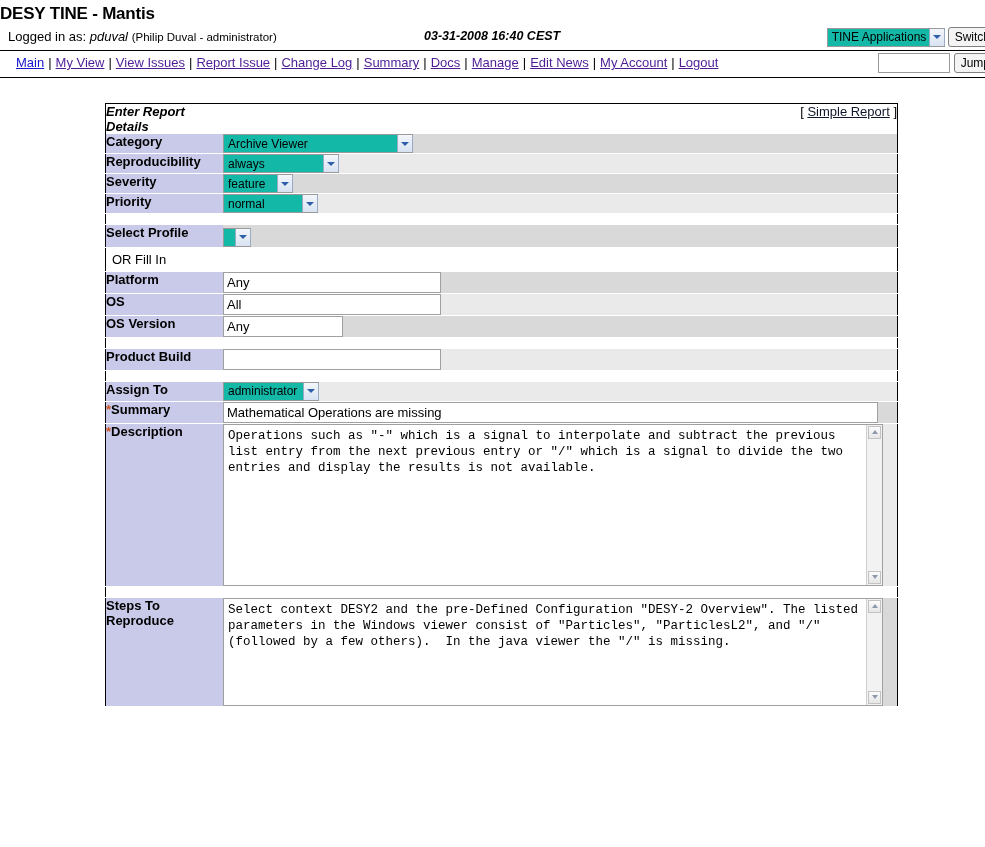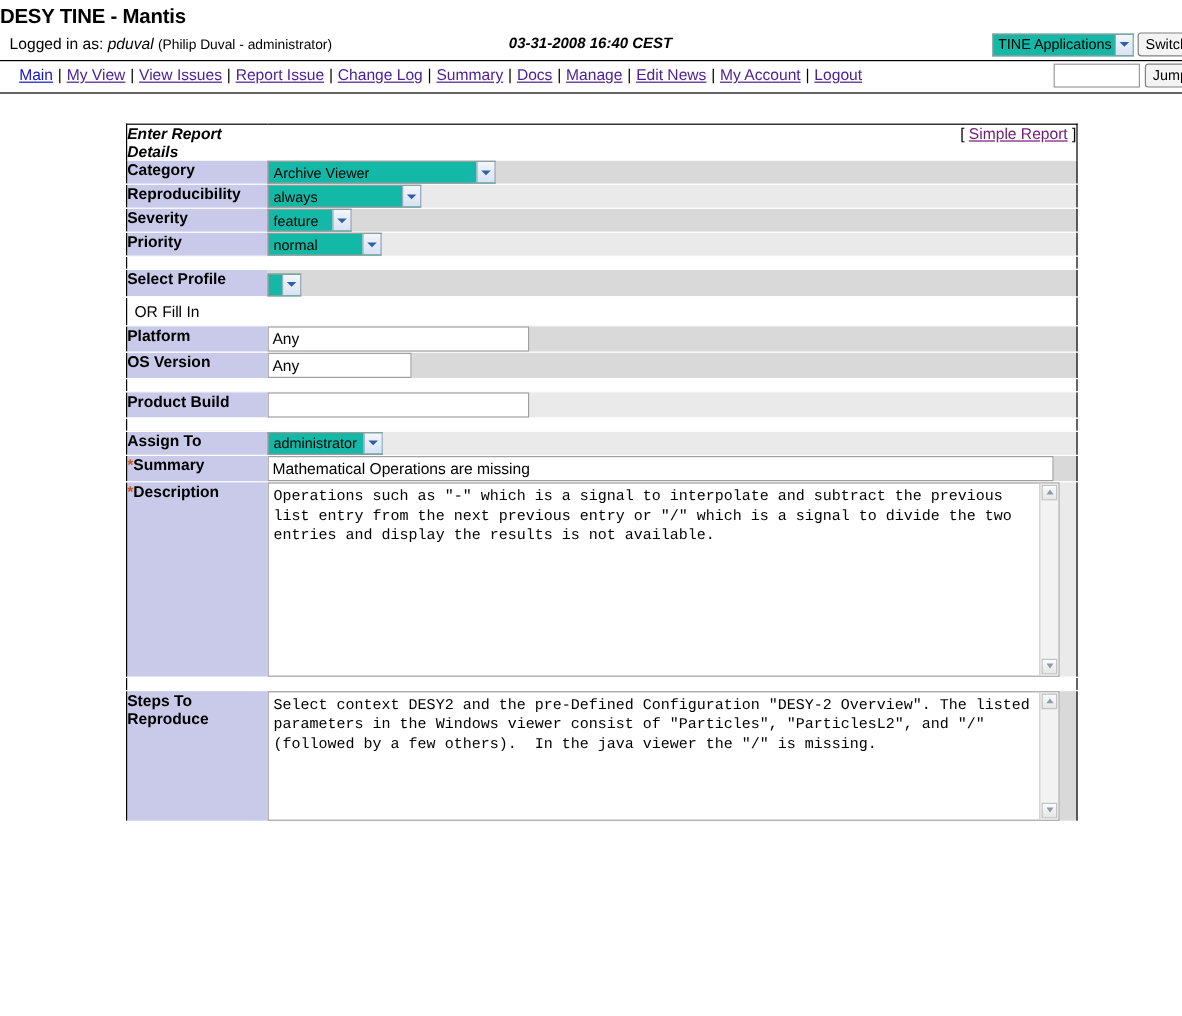--- a/index.html
+++ b/index.html
@@ -191,21 +191,21 @@
     font-weight: bold;
     font-size: 13px;
     line-height: 15px;
     font-style: italic;
   }
   .hdr-right {
     text-align: right;
     padding-right: 8px;
     font-size: 13px;
   }
-  .hdr-right a { color: #701a75; }
+  .hdr-right a { color: #0f172a; }
 
   td.lbl {
     width: 117px;
     background: #c9c9e9;
     font-weight: bold;
     font-size: 13px;
     padding: 6px 0 6px 6px;
     border-bottom: 1px solid #ffffff;
     vertical-align: top;
     white-space: nowrap;
@@ -298,21 +298,21 @@
     border-bottom: 4px solid #8d99ad;
   }
   .ta-sb .sb-dn:after {
     content: ""; width: 0; height: 0;
     border-left: 3px solid transparent;
     border-right: 3px solid transparent;
     border-top: 4px solid #8d99ad;
   }
 
   .sel-cat  { width: 190px; }
-  .sel-repro{ width: 128px; }
+  .sel-repro{ width: 116px; }
   .sel-sev  { width: 70px; }
   .sel-prio { width: 95px; }
   .sel-prof { width: 28px; }
   .sel-assign { width: 96px; }
 </style>
 </head>
 <body>
 
 <div id="page">
 
@@ -422,20 +422,26 @@
         <td></td>
       </tr>
 
       <tr>
         <td class="lbl">Platform</td>
         <td class="fld">
           <input class="txt w-plat" type="text" value="Any" style="">
         </td>
       </tr>
 
+      <tr class="alt">
+        <td class="lbl">OS</td>
+        <td class="fld">
+          <input class="txt w-plat" type="text" value="All" style="">
+        </td>
+      </tr>
 
       <tr>
         <td class="lbl">OS Version</td>
         <td class="fld">
           <input class="txt w-osv" type="text" value="Any" style="">
         </td>
       </tr>
 
       <tr class="spacer">
             <td></td>

